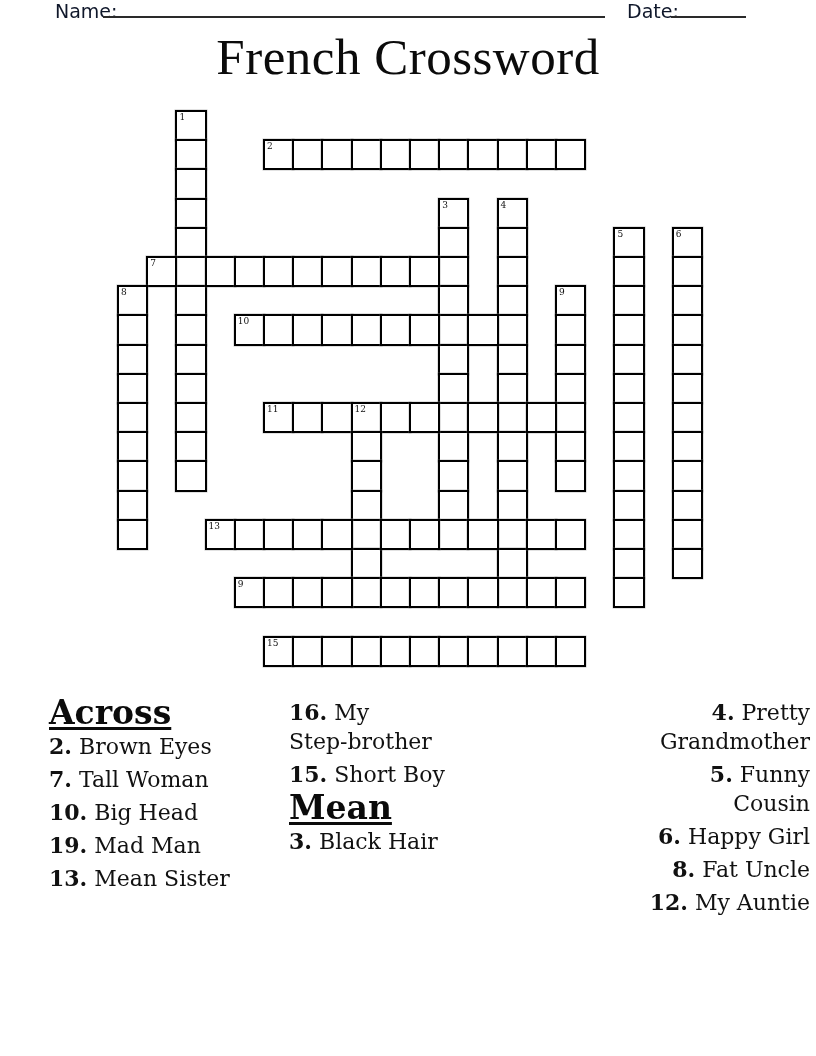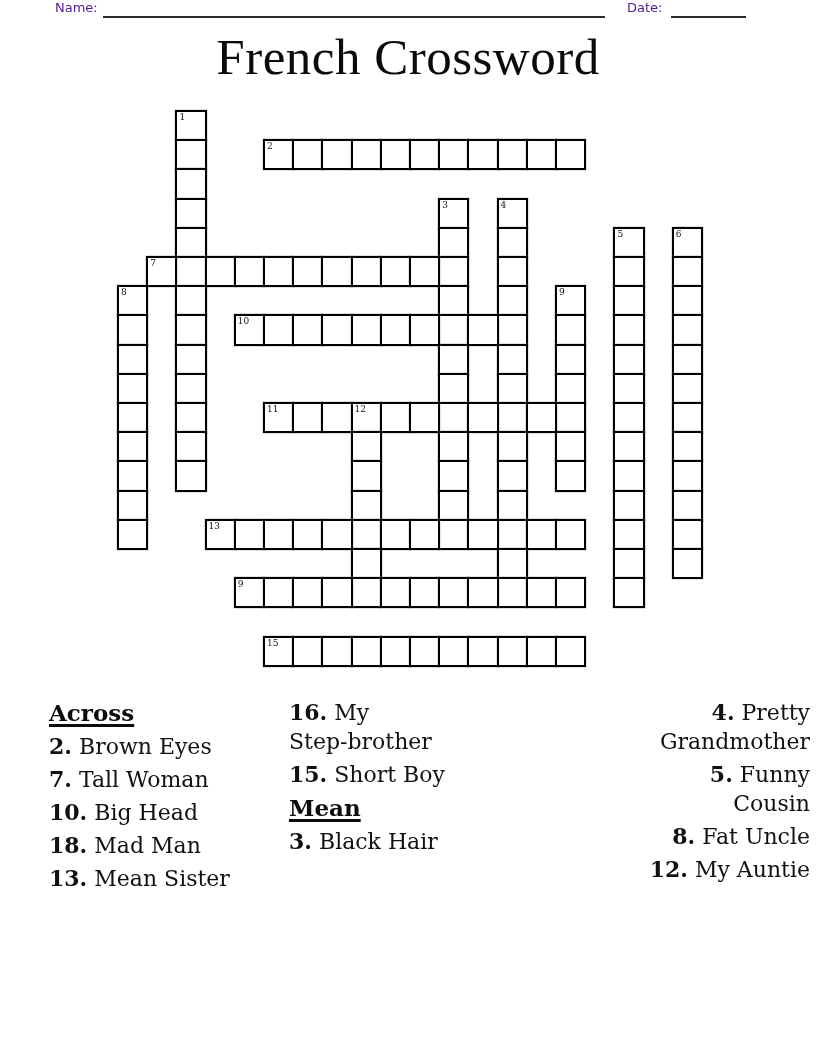--- a/index.html
+++ b/index.html
@@ -1,38 +1,38 @@
 <!DOCTYPE html>
 <html><head>
 <meta charset="utf-8">
 <style>
   html,body{margin:0;padding:0;background:#fff;}
   .page{position:relative;width:816px;height:1056px;background:#ffffff;overflow:hidden;
         font-family:"Liberation Serif",serif;color:#000;}
   
   .hdr-label{position:absolute;font-family:"DejaVu Sans","Liberation Sans",sans-serif;
-             font-size:13px;color:#4c1d95;top:0px;}
+             font-size:19px;color:#0f172a;top:0px;}
   .write-line{position:absolute;border-bottom:2px solid #2a2a2a;height:16px;top:0px;}
   
   .title{position:absolute;left:0;top:28px;width:816px;text-align:center;
          font-family:"Liberation Serif",serif;font-size:51px;font-weight:normal;
          color:#0b0b0b;margin:0;letter-spacing:0.5px;}
   
   #grid{position:absolute;left:0;top:0;width:816px;height:700px;}
   .cell{position:absolute;box-sizing:border-box;width:31.2px;height:31.2px;
         border:2px solid #000;background:#fff;box-shadow:0 0 0 0.5px rgba(120,120,120,.45);}
   .cellnum{position:absolute;top:0px;left:2px;font-family:"DejaVu Serif","Liberation Serif",serif;
            font-size:9px;line-height:10px;color:#111;}
   
   .clue-col{position:absolute;top:698px;}
   #clue-col-1{left:49px;width:235px;}
   #clue-col-2{left:289px;width:240px;}
   #clue-col-3{left:535px;width:275px;text-align:right;}
   .clue-header{font-family:"DejaVu Serif","Liberation Serif",serif;font-weight:bold;
-               font-size:23px;line-height:29px;margin-bottom:5px;color:#0b0b0b;
+               font-size:33px;line-height:29px;margin-bottom:5px;color:#0b0b0b;
                text-decoration:underline;text-decoration-thickness:2.5px;text-underline-offset:3px;}
   .clue{font-family:"DejaVu Serif","Liberation Serif",serif;font-size:22px;line-height:29px;
         margin-bottom:4px;color:#111;}
   .clue .cnum{font-weight:bold;}
 </style>
 </head>
 <body>
 
 <div class="page">
 
@@ -228,29 +228,30 @@
       <div class="cell" style="left: 496.6px; top: 635.6px;"></div>
       <div class="cell" style="left: 525.8px; top: 635.6px;"></div>
       <div class="cell" style="left: 555px; top: 635.6px;"></div>
     </div>
 
   <div class="clue-col" id="clue-col-1">
       <div class="clue-header">Across</div>
       <div class="clue"><span class="cnum">2.</span> Brown Eyes</div>
       <div class="clue"><span class="cnum">7.</span> Tall Woman</div>
       <div class="clue"><span class="cnum">10.</span> Big Head</div>
-      <div class="clue"><span class="cnum">18.</span> Mad Man</div>
+      <div class="clue"><span class="cnum">19.</span> Mad Man</div>
       <div class="clue"><span class="cnum">13.</span> Mean Sister</div>
     </div>
   <div class="clue-col" id="clue-col-2">
       <div class="clue"><span class="cnum">16.</span> My<br>Step-brother</div>
       <div class="clue"><span class="cnum">15.</span> Short Boy</div>
       <div class="clue-header">Mean</div>
       <div class="clue"><span class="cnum">3.</span> Black Hair</div>
     </div>
   <div class="clue-col" id="clue-col-3">
       <div class="clue"><span class="cnum">4.</span> Pretty<br>Grandmother</div>
       <div class="clue"><span class="cnum">5.</span> Funny<br>Cousin</div>
+      <div class="clue"><span class="cnum">6.</span> Happy Girl</div>
       <div class="clue"><span class="cnum">8.</span> Fat Uncle</div>
       <div class="clue"><span class="cnum">12.</span> My Auntie</div>
     </div>
 
 </div>
 
 </body></html>

